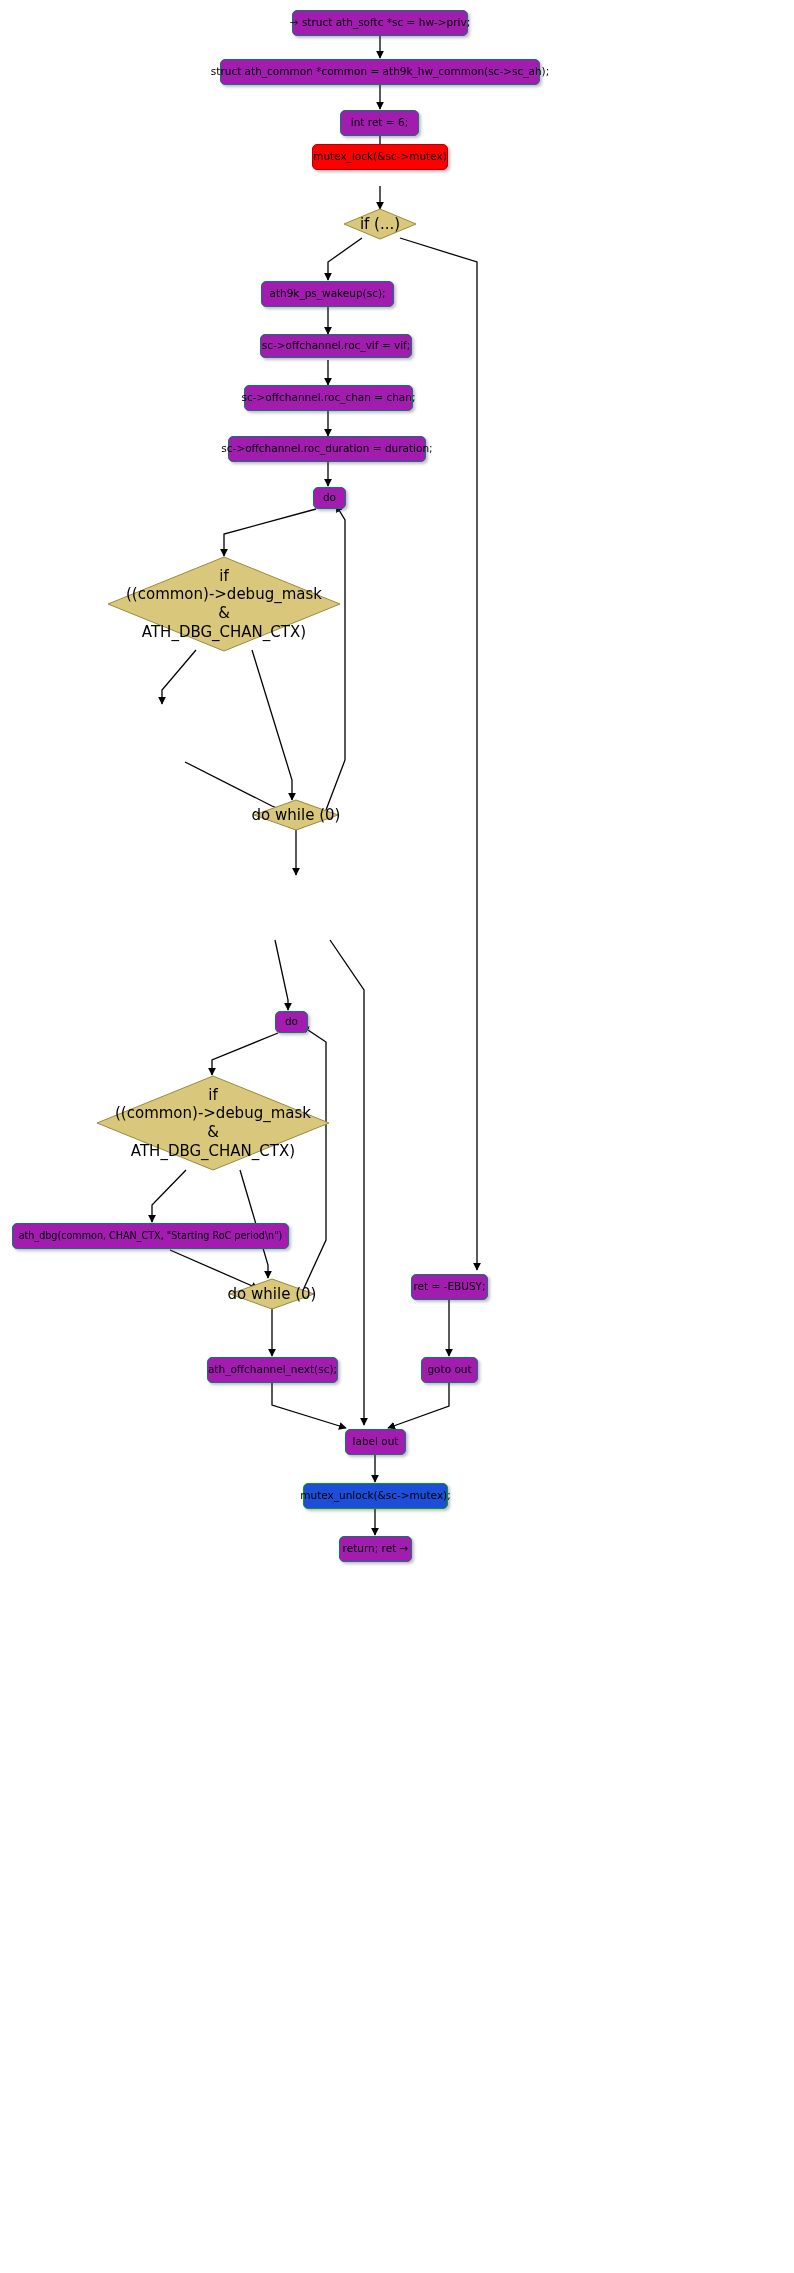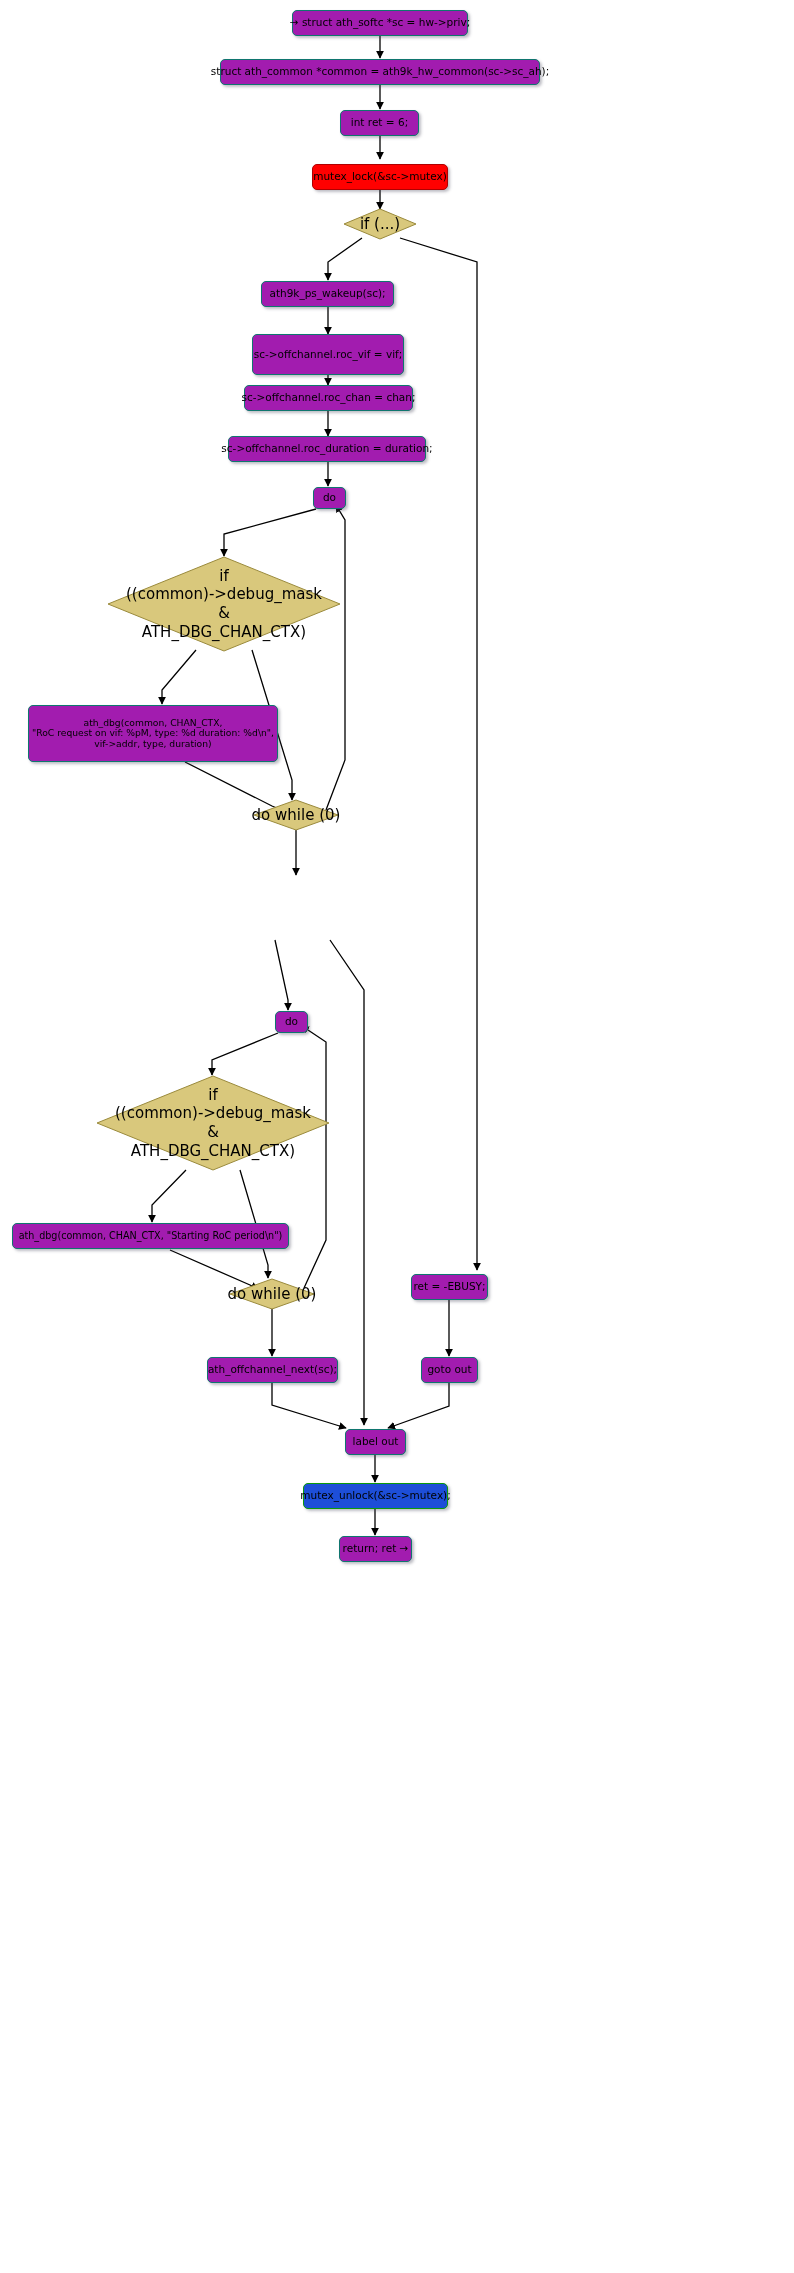--- a/index.html
+++ b/index.html
@@ -156,36 +156,36 @@
   </div>
 
   <div class="node box" style="left:220px; top:59px; width:320px; height:26px;">
     <span>struct ath_common *common = ath9k_hw_common(sc-&gt;sc_ah);</span>
   </div>
 
   <div class="node box" style="left:340px; top:110px; width:79px; height:26px;">
     <span>int ret = 6;</span>
   </div>
 
-  <div class="node box red" style="left:312px; top:164px; width:136px; height:26px;">
+  <div class="node box red" style="left:312px; top:144px; width:136px; height:26px;">
     <span>mutex_lock(&amp;sc-&gt;mutex)</span>
   </div>
 
   <div class="diamond-wrap" style="left:344px; top:209px; width:72px; height:30px;">
     <svg width="72" height="30" viewBox="0 0 72 30">
       <polygon points="36,0 72,15 36,30 0,15" fill="#d9c87c" stroke="#9a8a3c" stroke-width="1"></polygon>
     </svg>
     <div class="diamond-label">if (...)</div>
   </div>
 
   <div class="node box" style="left:261px; top:281px; width:133px; height:26px;">
     <span>ath9k_ps_wakeup(sc);</span>
   </div>
 
-  <div class="node box" style="left:252px; top:334px; width:152px; height:41px;">
+  <div class="node box" style="left:260px; top:334px; width:152px; height:24px;">
     <span>sc-&gt;offchannel.roc_vif = vif;</span>
   </div>
 
   <div class="node box" style="left:244px; top:385px; width:169px; height:26px;">
     <span>sc-&gt;offchannel.roc_chan = chan;</span>
   </div>
 
   <div class="node box" style="left:228px; top:436px; width:198px; height:26px;">
     <span>sc-&gt;offchannel.roc_duration = duration;</span>
   </div>
@@ -197,25 +197,20 @@
   <div class="diamond-wrap" style="left:108px; top:557px; width:232px; height:94px;">
     <svg width="232" height="94" viewBox="0 0 232 94">
       <polygon points="116,0 232,47 116,94 0,47" fill="#d9c87c" stroke="#9a8a3c" stroke-width="1"></polygon>
     </svg>
     <div class="diamond-label">if
 ((common)-&gt;debug_mask
 &amp;
 ATH_DBG_CHAN_CTX)</div>
   </div>
 
-  <div class="node box" style="left:28px; top:705px; width:250px; height:57px;">
-    <span style="font-size:9.2px;">ath_dbg(common, CHAN_CTX,
-"RoC request on vif: %pM, type: %d duration: %d\n",
-vif-&gt;addr, type, duration)</span>
-  </div>
 
   <div class="diamond-wrap" style="left:254px; top:800px; width:84px; height:30px;">
     <svg width="84" height="30" viewBox="0 0 84 30">
       <polygon points="42,0 84,15 42,30 0,15" fill="#d9c87c" stroke="#9a8a3c" stroke-width="1"></polygon>
     </svg>
     <div class="diamond-label">do while (0)</div>
   </div>
 
 
   <div class="node box" style="left:275px; top:1011px; width:33px; height:22px;">

